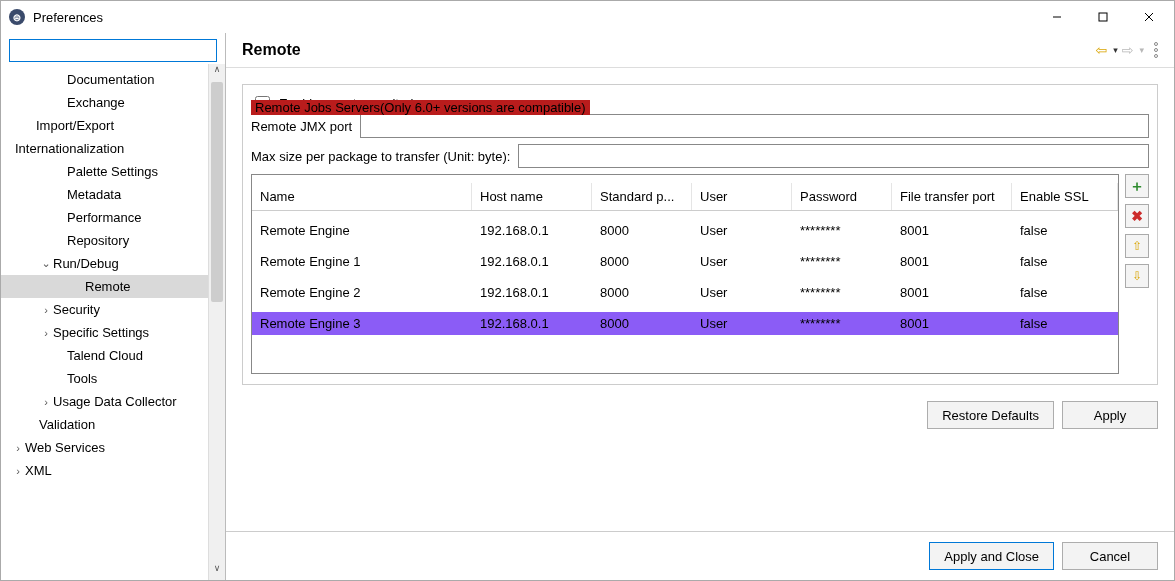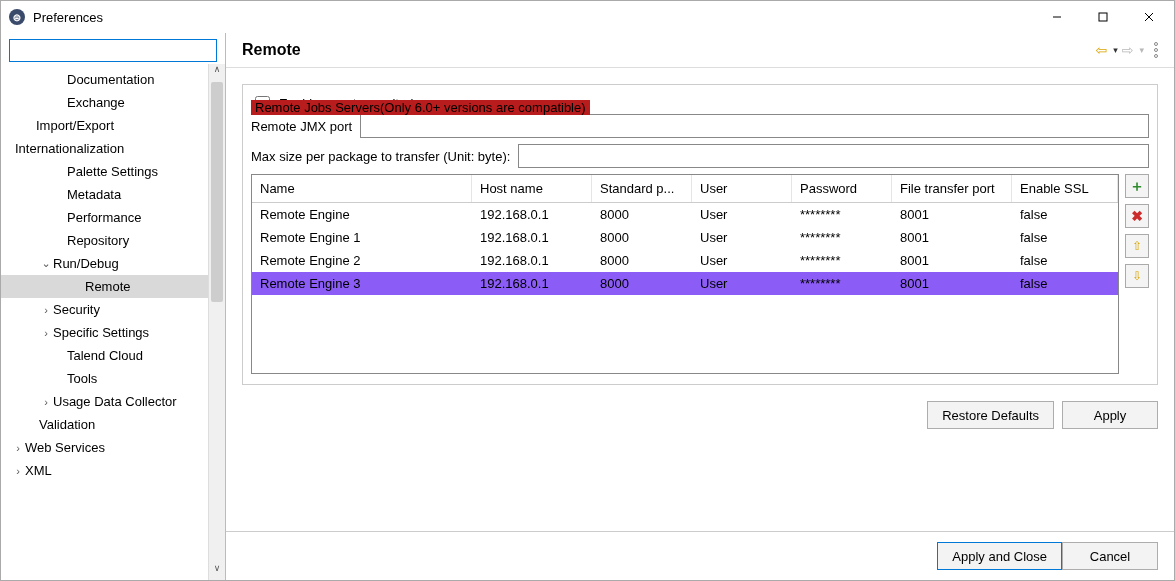--- a/index.html
+++ b/index.html
@@ -37,34 +37,34 @@
   .page-body{flex:1;padding:8px 16px 0 16px;overflow:auto;display:flex;flex-direction:column;gap:6px;font-size:13px;}
   .groupbox{border:1px solid #ccc;padding:8px 8px 10px 8px;position:relative;margin-top:8px;}
   .groupbox .legend{position:absolute;top:-9px;left:8px;background:#b91c1c;padding:0 4px;font-size:13px;margin-top:24px;}
   .row{display:flex;align-items:center;gap:8px;}
   .row label{white-space:nowrap;}
   .row input[type=text]{flex:1;height:24px;border:1px solid #888;padding:2px 6px;font-size:13px;}
   .chk{display:flex;align-items:center;gap:6px;}
   .chk input{width:15px;height:15px;}
   .table-area{display:flex;gap:6px;margin-top:6px;flex:1;min-height:0;}
   .grid{flex:1;border:1px solid #888;display:flex;flex-direction:column;min-height:200px;}
-  .grid-header,.grid-row{display:grid;grid-template-columns:220px 120px 100px 100px 100px 120px 1fr;}
+  .grid-header,.grid-row{display:grid;grid-template-columns:220px 120px 100px 100px 100px 120px 1fr;margin-top:8px;}
   .grid-header{border-bottom:1px solid #ccc;}
   .grid-header .cell{padding:6px 8px;font-size:13px;border-right:1px solid #e5e5e5;overflow:hidden;text-overflow:ellipsis;white-space:nowrap;}
   .grid-row .cell{padding:4px 8px;font-size:13px;white-space:nowrap;overflow:hidden;text-overflow:ellipsis;}
   .grid-row.selected{background:#8b5cf6;}
   .grid-body{flex:1;overflow:auto;}
   .side-btns{display:flex;flex-direction:column;gap:6px;}
   .side-btns button{width:24px;height:24px;border:1px solid #aaa;background:#f4f4f4;display:flex;align-items:center;justify-content:center;padding:0;}
   .side-btns .plus{color:#2e8b2e;font-weight:bold;font-size:15px;}
   .side-btns .del{color:#cc2b2b;font-weight:bold;font-size:14px;}
   .side-btns .updn{color:#d9a400;font-size:12px;}
   .page-buttons{display:flex;justify-content:flex-end;gap:8px;padding:10px 0 6px 0;}
   .btn{min-width:96px;height:28px;border:1px solid #adadad;background:#f3f3f3;font-size:13px;padding:0 14px;}
-  .footer{display:flex;justify-content:flex-end;gap:0;padding:10px 16px;border-top:1px solid #ccc;}
+  .footer{display:flex;justify-content:flex-end;gap:8px;padding:10px 16px;border-top:1px solid #ccc;}
   .btn-primary{border:1px solid #0078d7;}
   .dd{font-size:9px;color:#333;margin-left:2px;}
 </style>
 </head>
 <body>
 
 <div class="window">
   <div class="titlebar">
     <span class="app-icon">⊜</span>
     <span class="title">Preferences</span>

